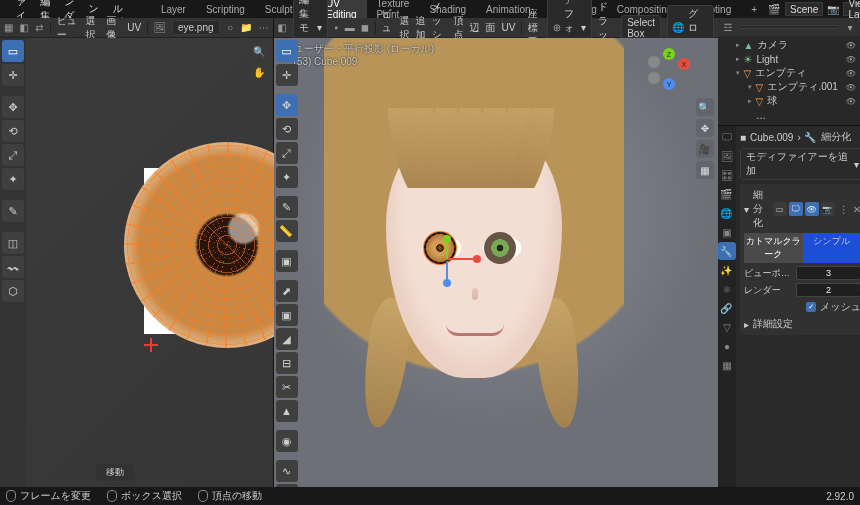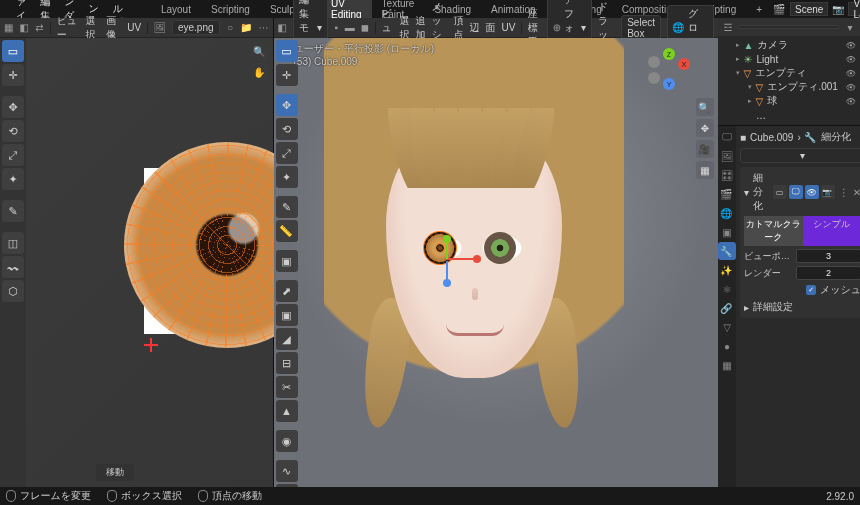--- a/index.html
+++ b/index.html
@@ -91,21 +91,21 @@
   .ptab.active{background:#3d6fb4;color:#fff;}
   .props-body{flex:1;padding:4px;display:flex;flex-direction:column;gap:4px;}
   .crumb{font-size:9px;color:#ccc;display:flex;align-items:center;gap:4px;}
   .panel{background:#313131;border-radius:3px;padding:4px;display:flex;flex-direction:column;gap:3px;}
   .panel-title{font-size:9px;color:#eee;display:flex;align-items:center;gap:4px;}
   .field-row{display:flex;align-items:center;gap:4px;}
   .field-label{font-size:9px;color:#ccc;flex:0 0 48px;}
   .num-field{flex:1;background:#1f1f1f;border:1px solid #444;border-radius:2px;height:14px;display:flex;align-items:center;justify-content:center;font-size:9px;color:#eee;}
   .chk{width:10px;height:10px;background:#3d6fb4;border-radius:2px;display:inline-flex;align-items:center;justify-content:center;font-size:7px;color:#fff;}
   .tabs2{display:flex;}
-  .tabs2 .t{flex:1;text-align:center;padding:2px 0;font-size:9px;background:#6d28d9;}
+  .tabs2 .t{flex:1;text-align:center;padding:2px 0;font-size:9px;background:#1d4ed8;}
   .tabs2 .t.active{background:#4a4a4a;color:#fff;}
   .mod-icon-row{display:flex;gap:2px;}
   .mod-icon-row .m{width:14px;height:14px;background:#3a3a3a;border-radius:2px;display:flex;align-items:center;justify-content:center;font-size:8px;}
   .mod-icon-row .m.on{background:#3d6fb4;color:#fff;}
   
   .statusbar{position:absolute;bottom:0;left:0;right:0;height:18px;background:#181818;display:flex;align-items:center;gap:16px;padding:0 6px;font-size:9px;color:#bbb;}
   .statusbar .sitem{display:flex;align-items:center;gap:4px;}
   .mouse-ico{width:10px;height:12px;border:1px solid #888;border-radius:4px 4px 5px 5px;display:inline-block;}
   .ver{margin-left:auto;text-align:right;}
   
@@ -126,21 +126,21 @@
 <body>
 
 <div class="topbar">
   <div class="logo"></div>
   <div class="menu-item">ファイル</div>
   <div class="menu-item">編集</div>
   <div class="menu-item">レンダー</div>
   <div class="menu-item">ウィンドウ</div>
   <div class="menu-item">ヘルプ</div>
   <div class="tab-strip">
-    <div class="wtab">Layout</div>
+    <div class="wtab">Layer</div>
     <div class="wtab">Scripting</div>
     <div class="wtab">Sculpting</div>
     <div class="wtab active">UV Editing</div>
     <div class="wtab">Texture Paint</div>
     <div class="wtab">Shading</div>
     <div class="wtab">Animation</div>
     <div class="wtab">Rendering</div>
     <div class="wtab">Compositing</div>
     <div class="wtab">Scripting</div>
     <div class="wtab">+</div>
@@ -397,20 +397,21 @@
         </div>
         <div class="props-body">
           <div class="crumb">
             <span>■</span>
               <span>Cube.009</span>
               <span>›</span>
               <span>🔧</span>
               <span>細分化</span>
           </div>
           <div class="drop" style="justify-content:center">
+              <span>モディファイアーを追加</span>
               <span>▾</span>
             </div>
           <div class="panel">
             <div class="panel-title">
               <span>▾</span>
               <span>細分化</span>
               <div class="mod-icon-row" style="margin-left:auto">
                 <div class="m">▭</div>
                 <div class="m on">🖵</div>
                 <div class="m on">👁</div>

